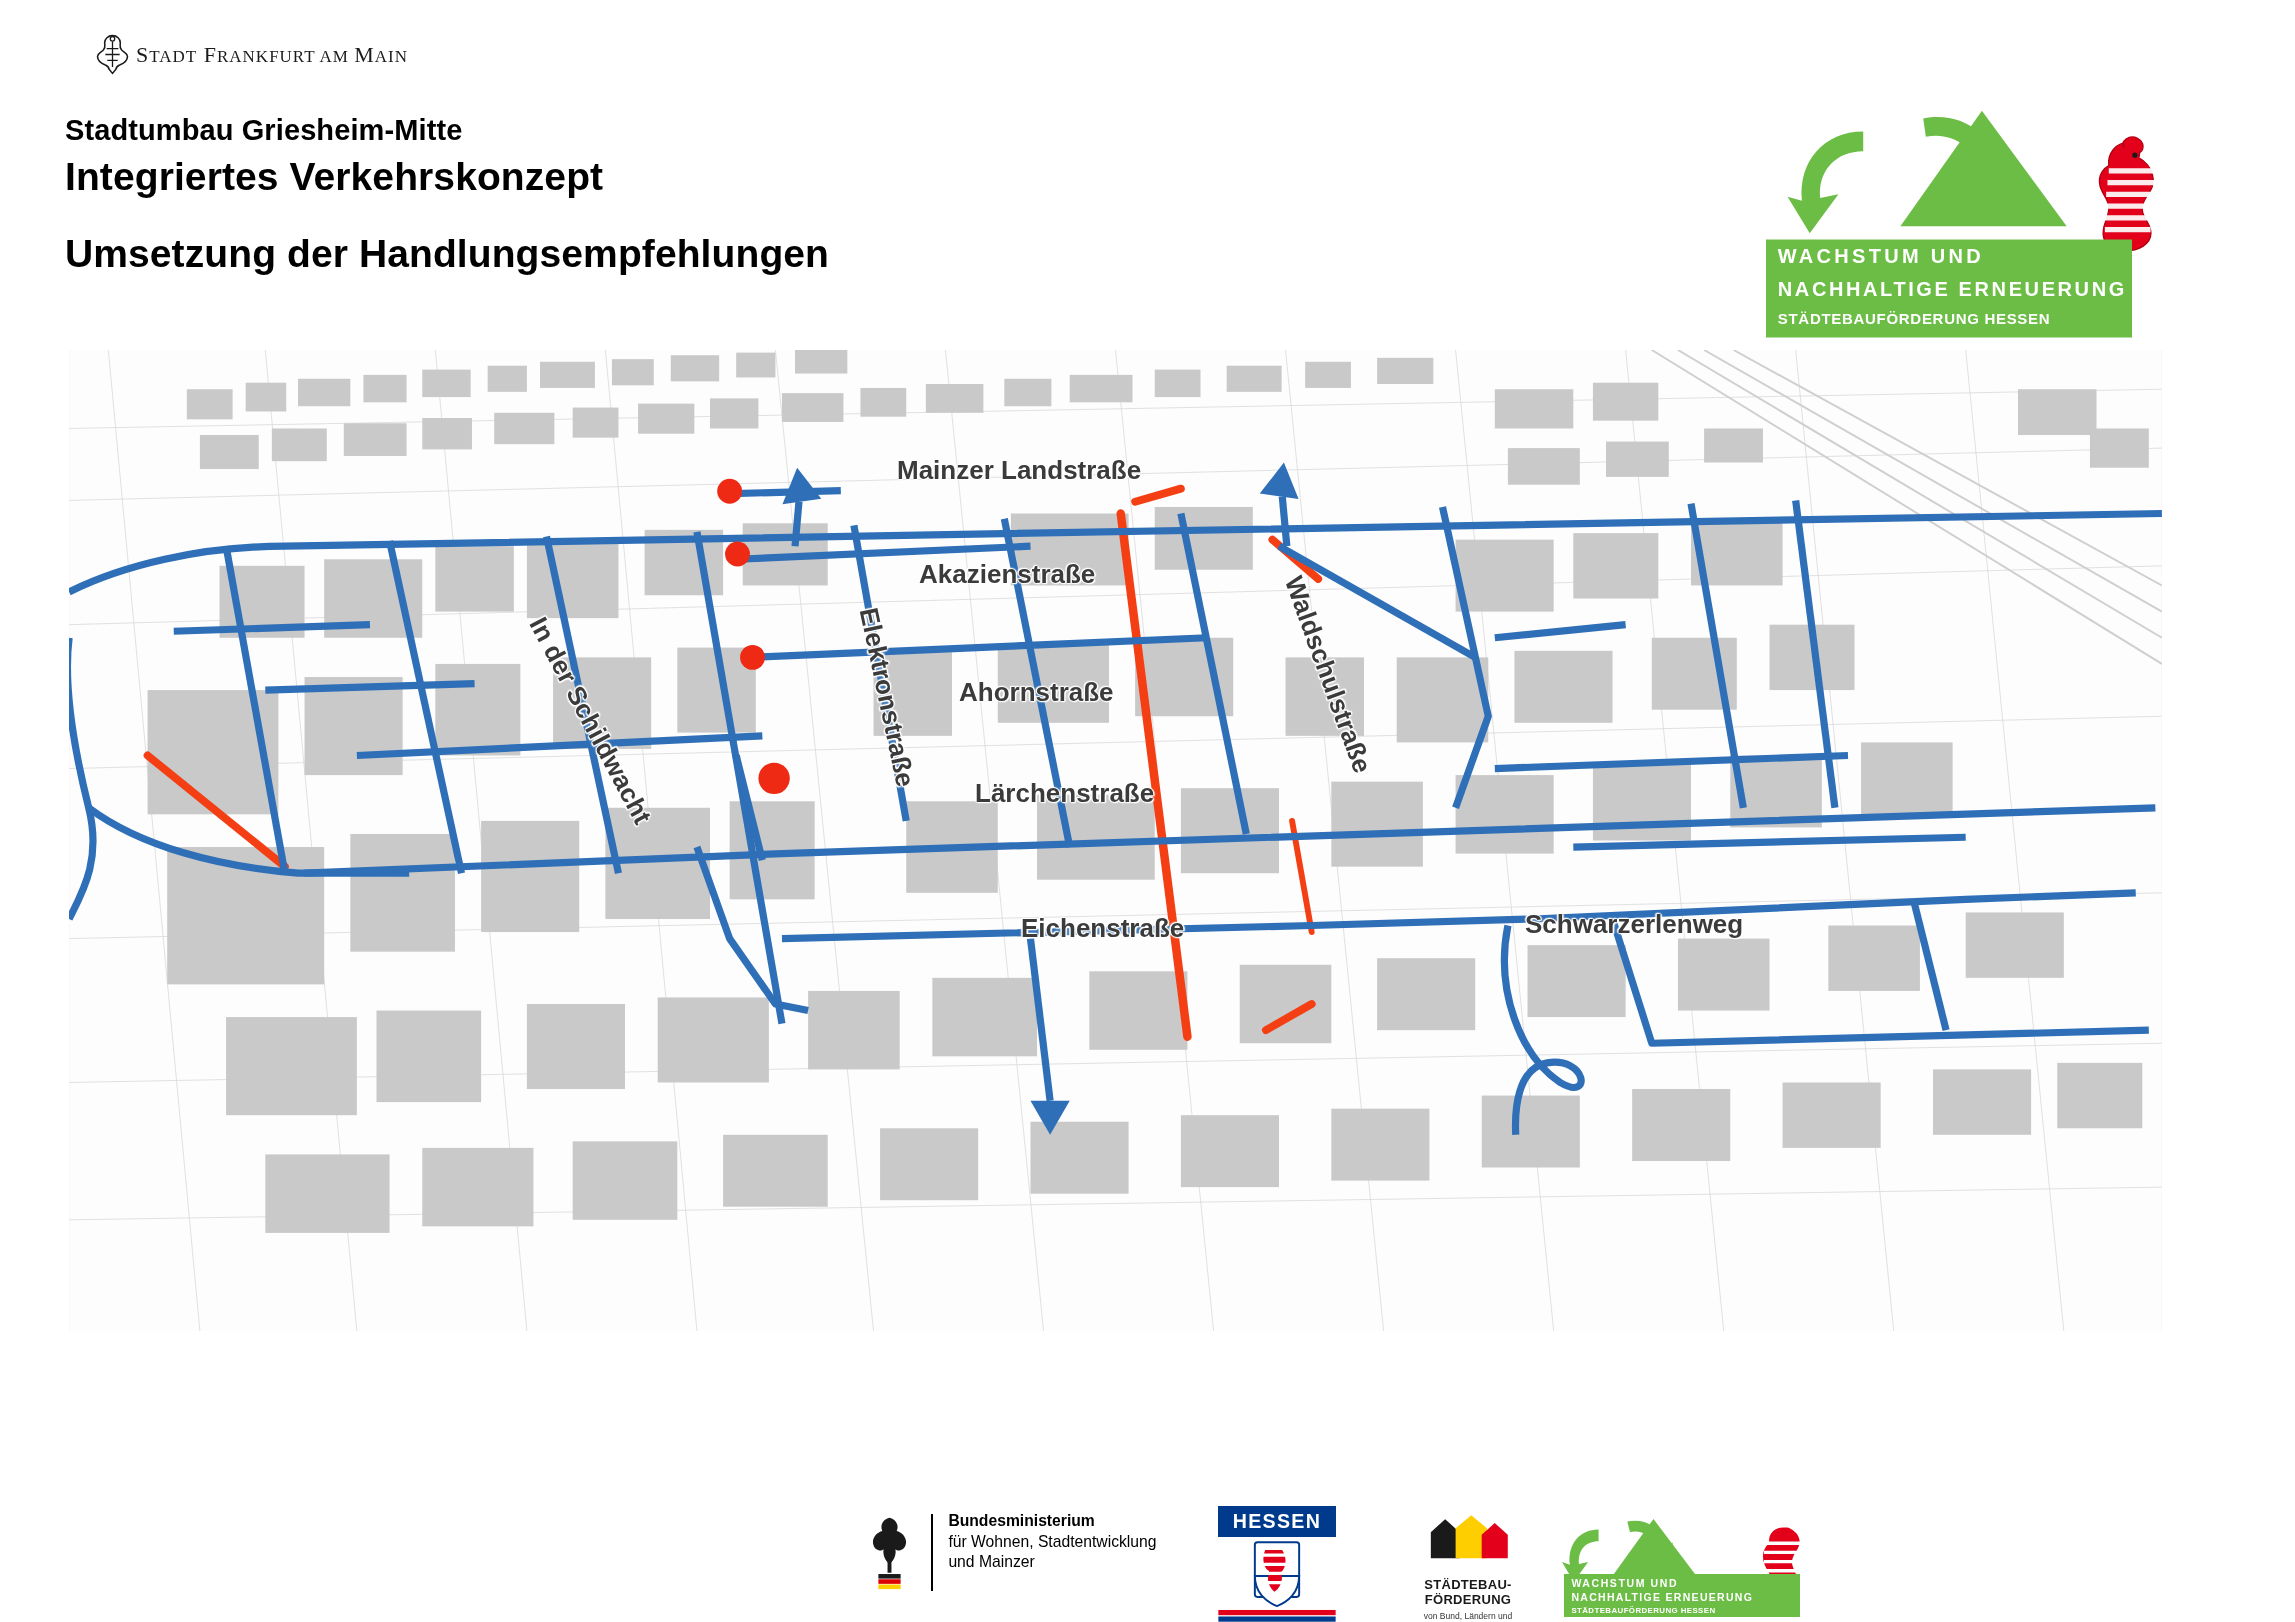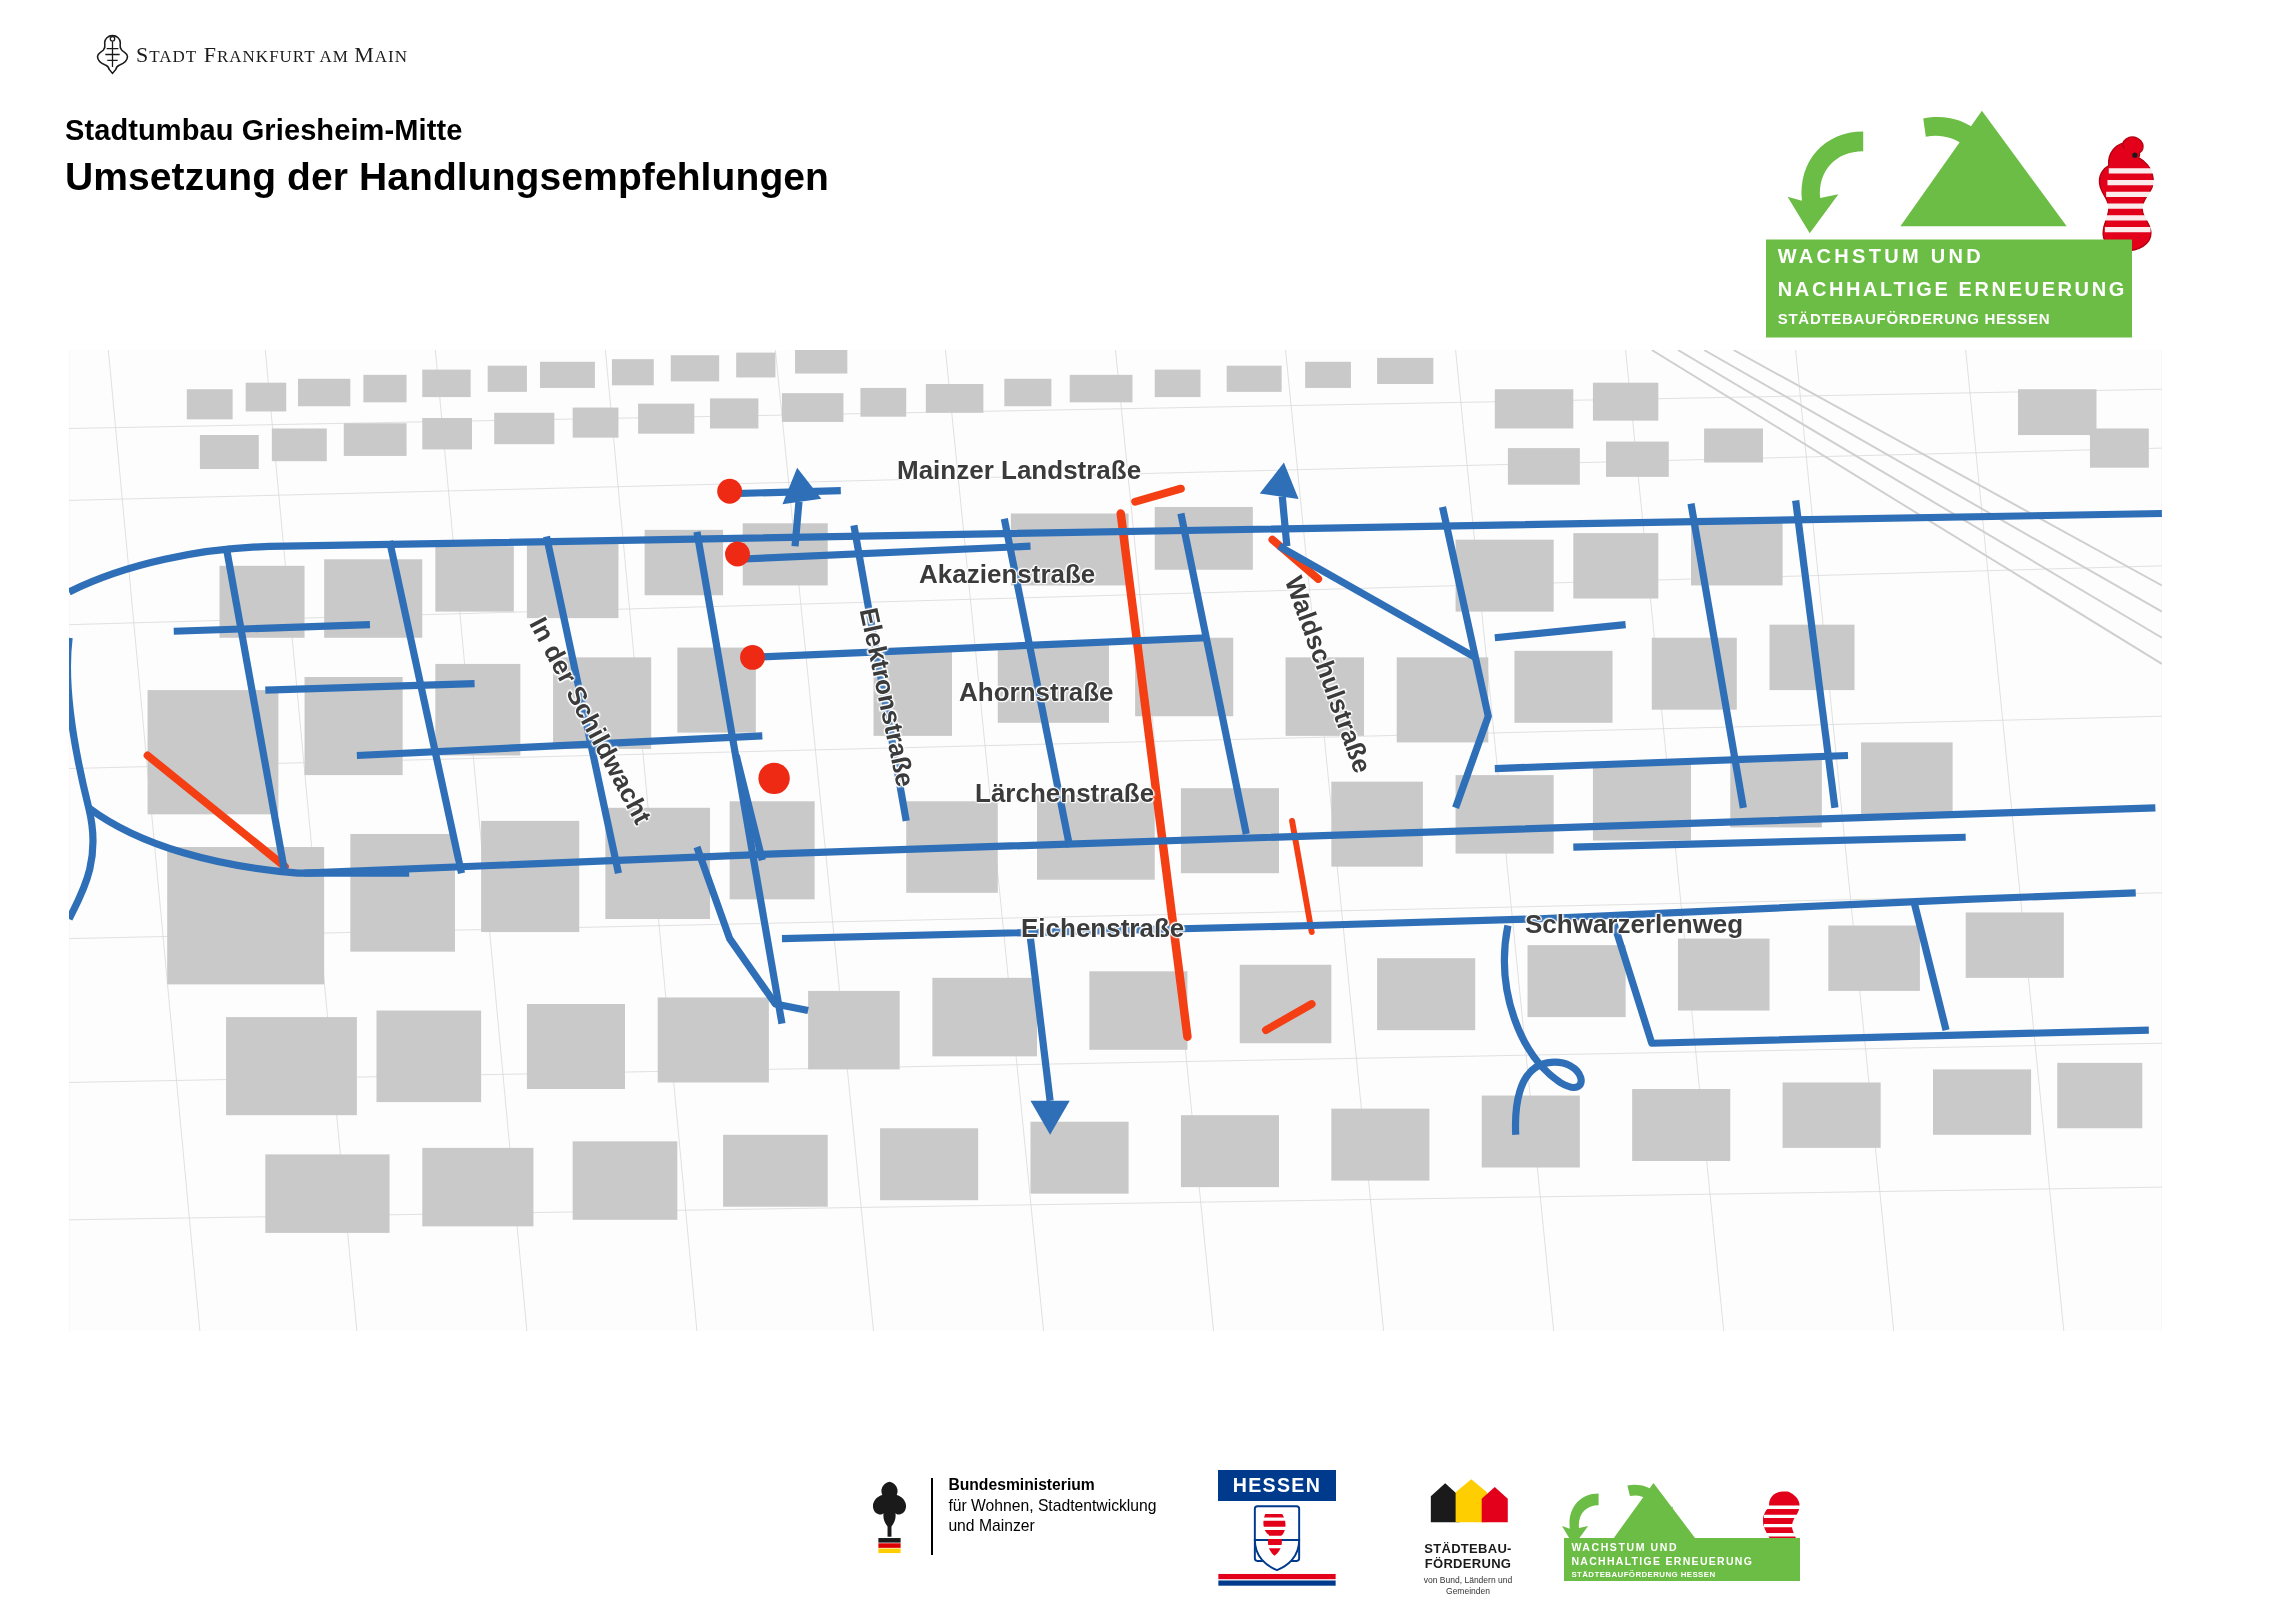--- a/index.html
+++ b/index.html
@@ -156,21 +156,21 @@
   }
 
   
   .footer {
     position: absolute;
     left: 0;
     top: 1462px;
     width: 2295px;
     height: 160px;
   }
-  .foot-item { position: absolute; }
+  .foot-item { position: absolute; margin-top: 36px; }
 
   .bmwsb { left: 864px; top: 13px; display: flex; align-items: flex-start; gap: 11.8px; }
   .bmwsb .bar {
     width: 2px; height: 77px; background: #000; margin: 2.6px 3.9px 0 3.9px;
   }
   .bmwsb .txt {
     font-size: 15.7px;
     line-height: 1.32;
     color: #000;
   }
@@ -234,20 +234,21 @@
       <circle cx="31" cy="9" r="3.4" fill="none" stroke="#1a1a1a" stroke-width="2"></circle>
     </svg>
     <div class="citytext">
       S<span class="small">TADT</span>
       F<span class="small">RANKFURT AM </span>M<span class="small">AIN</span>
     </div>
   </div>
 
   <div class="title-block">
     <div class="title-sub">Stadtumbau Griesheim-Mitte</div>
+    <div class="title-main">Integriertes Verkehrskonzept</div>
     <div class="title-second">Umsetzung der Handlungsempfehlungen</div>
   </div>
 
   <div class="program-logo">
     <svg class="prog-arrow-svg" width="294" height="150" viewBox="0 0 450 230">
       <path d="M300 8 L430 185 L175 185 Z" fill="#6cbd45"></path>
       <path d="M118 40 C58 40 18 86 24 146 L2 140 L36 196 L80 136 L52 142 C48 100 76 70 118 70 Z" fill="#6cbd45"></path>
       <path d="M210 20 C268 8 318 44 326 96 L350 86 L322 150 L268 92 L298 100 C288 62 252 40 214 48 Z" fill="#6cbd45"></path>
     </svg>
     <svg class="prog-lion-svg" width="124" height="131" viewBox="0 0 190 200">

